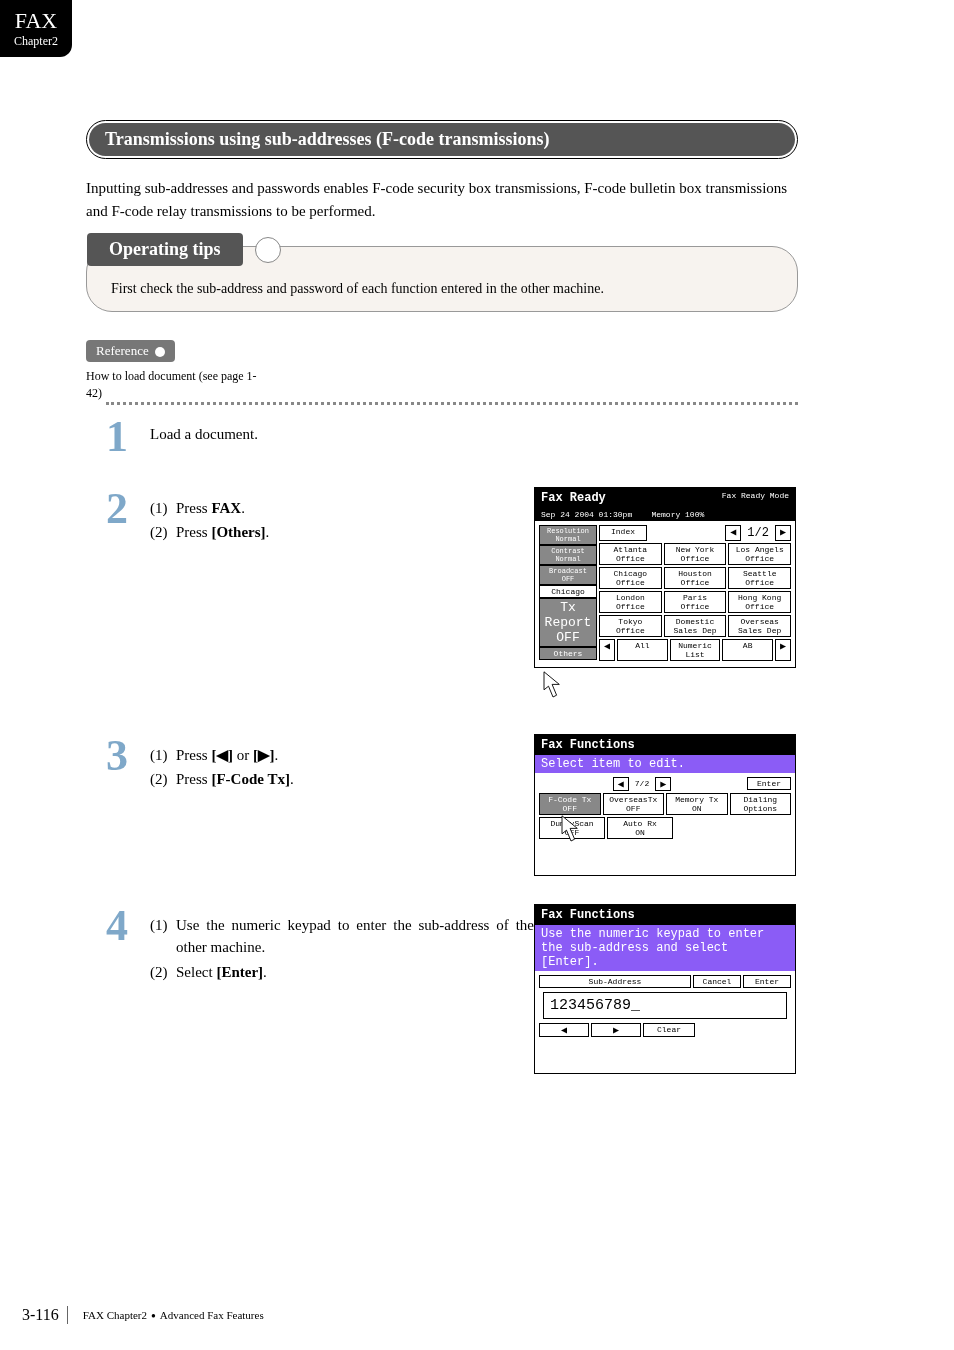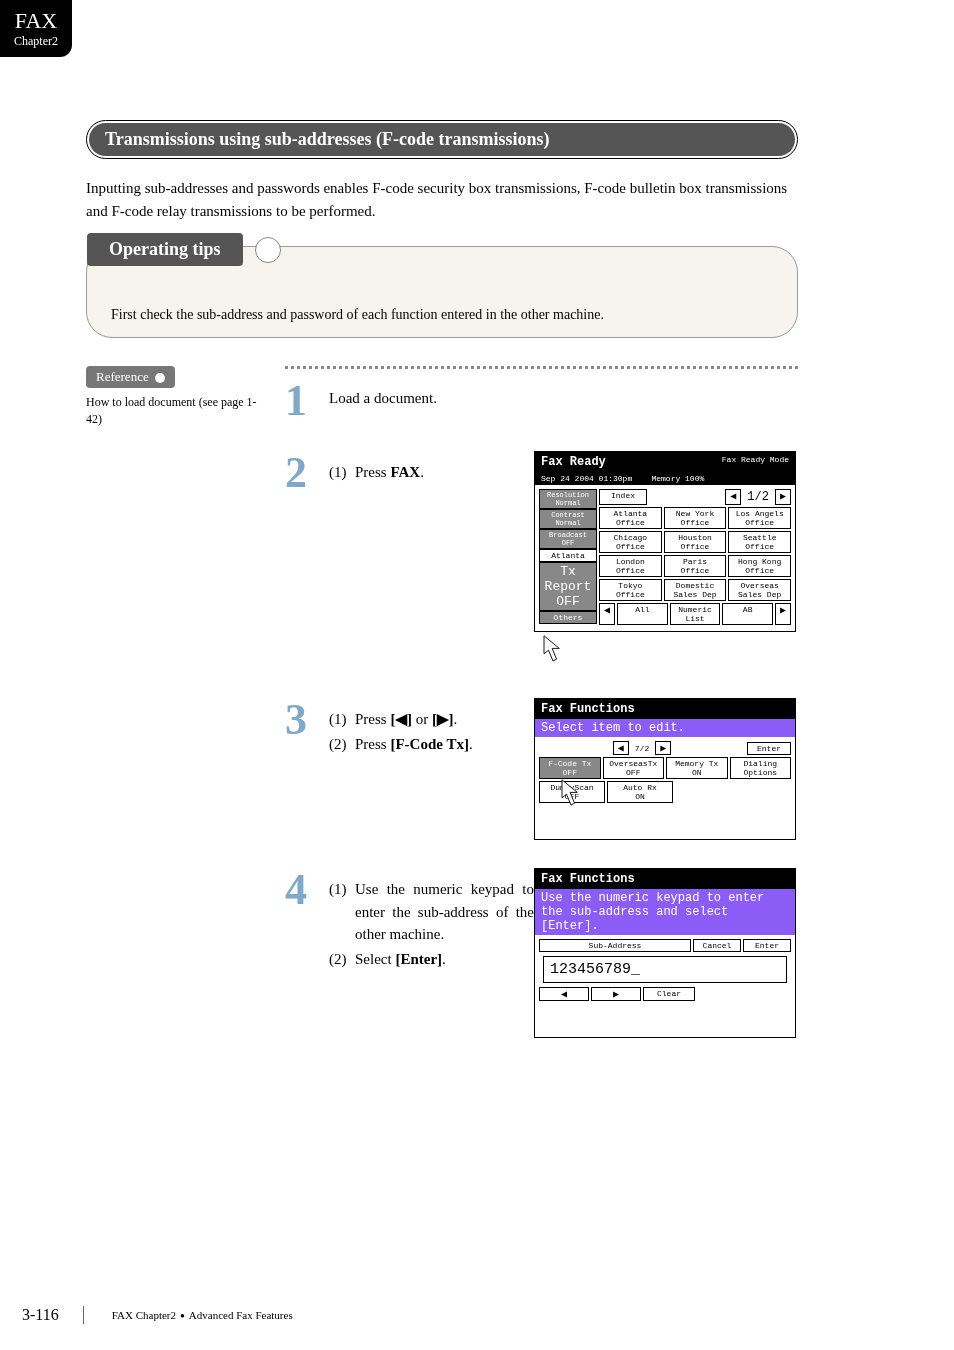--- a/index.html
+++ b/index.html
@@ -50,21 +50,21 @@
   margin: 2px;
 }
 .intro {
   font-size: 15px;
   line-height: 1.5;
   margin-bottom: 24px;
 }
 .tips-box {
   border: 1px solid #999;
   border-radius: 26px;
-  padding: 60px 16px 14px 24px;
+  padding: 34px 16px 14px 24px;
   position: relative;
   margin-bottom: 28px;
   background: #f7f3ef;
 }
 .tips-title {
   position: absolute;
   top: -14px;
   left: 0;
   background: #555;
   color: #fff;
@@ -80,20 +80,21 @@
   top: 4px;
   width: 24px;
   height: 24px;
   border-radius: 50%;
   background: #fff;
   border: 1px solid #888;
 }
 .tips-text { font-size: 14px; }
 .steps-area {
   display: flex;
+  flex-direction: column;
 }
 .sidebar {
   width: 172px;
   flex-shrink: 0;
 }
 .ref-box {
   background: #777;
   color: #fff;
   font-size: 13px;
   padding: 3px 10px;
@@ -199,23 +200,23 @@
 .footer {
   position: absolute;
   bottom: 26px;
   left: 22px;
   font-size: 11px;
   display: flex;
   align-items: center;
 }
 .footer .pg {
   font-size: 16px;
-  margin-right: 28px;
+  margin-right: 15px;
   border-right: 1px solid #666;
-  padding-right: 24px;
+  padding-right: 8px;
 }
 .footer .dot { font-size: 8px; margin: 0 4px; }
 .pointer {
   width: 30px;
   height: 36px;
   position: relative;
   margin-top: 2px;
   margin-left: 4px;
 }
 .pointer svg { width: 30px; height: 36px; }
@@ -255,41 +256,44 @@
         <div class="step">
           <div class="step-num">1</div>
           <div class="step-body">Load a document.</div>
         </div>
 
         <div class="step">
           <div class="step-num">2</div>
           <div class="step-body">
             <div class="sub">
               <span class="numlabel">(1)</span><span>Press </span><b>FAX</b><span>.</span>
+            </div>
+            <div class="sub">
+              <span class="numlabel">(2)</span><span>Press </span><b>[Others]</b><span>.</span>
             </div>
           </div>
           <div class="step-screen">
             <div class="screen">
               <div class="scr-title">
                 <span>Fax Ready</span>
                 <span style="font-size:8px;font-weight:normal">Fax Ready Mode</span>
               </div>
               <div class="scr-sub">
                 <span>Sep 24 2004 01:30pm</span>&nbsp;&nbsp;&nbsp;&nbsp;<span>Memory   100%</span>
               </div>
               <div class="scr-inner">
                 <div style="display:flex;gap:2px">
                   <div style="width:58px">
                     <div class="scr-btn dark" style="white-space:pre-line;font-size:7px">Resolution
 Normal</div>
                     <div class="scr-btn dark" style="white-space:pre-line;font-size:7px">Contrast
 Normal</div>
                     <div class="scr-btn dark" style="white-space:pre-line;font-size:7px">Broadcast
 OFF</div>
-                    <div class="scr-btn">Atlanta</div>
+                    <div class="scr-btn">Chicago</div>
                     <div class="scr-btn dark" style="white-space:pre-line;font-size:13px">Tx Report
 OFF</div>
                     <div class="scr-btn dark">Others</div>
                   </div>
                   <div style="flex:1">
                     <div class="scr-row">
                       <div class="scr-btn" style="flex:0 0 40px">Index</div>
                       <div style="flex:1"></div>
                       <div class="scr-arrow">◀</div>
                       <div style="padding:1px 4px;font-size:12px">1/2</div>

